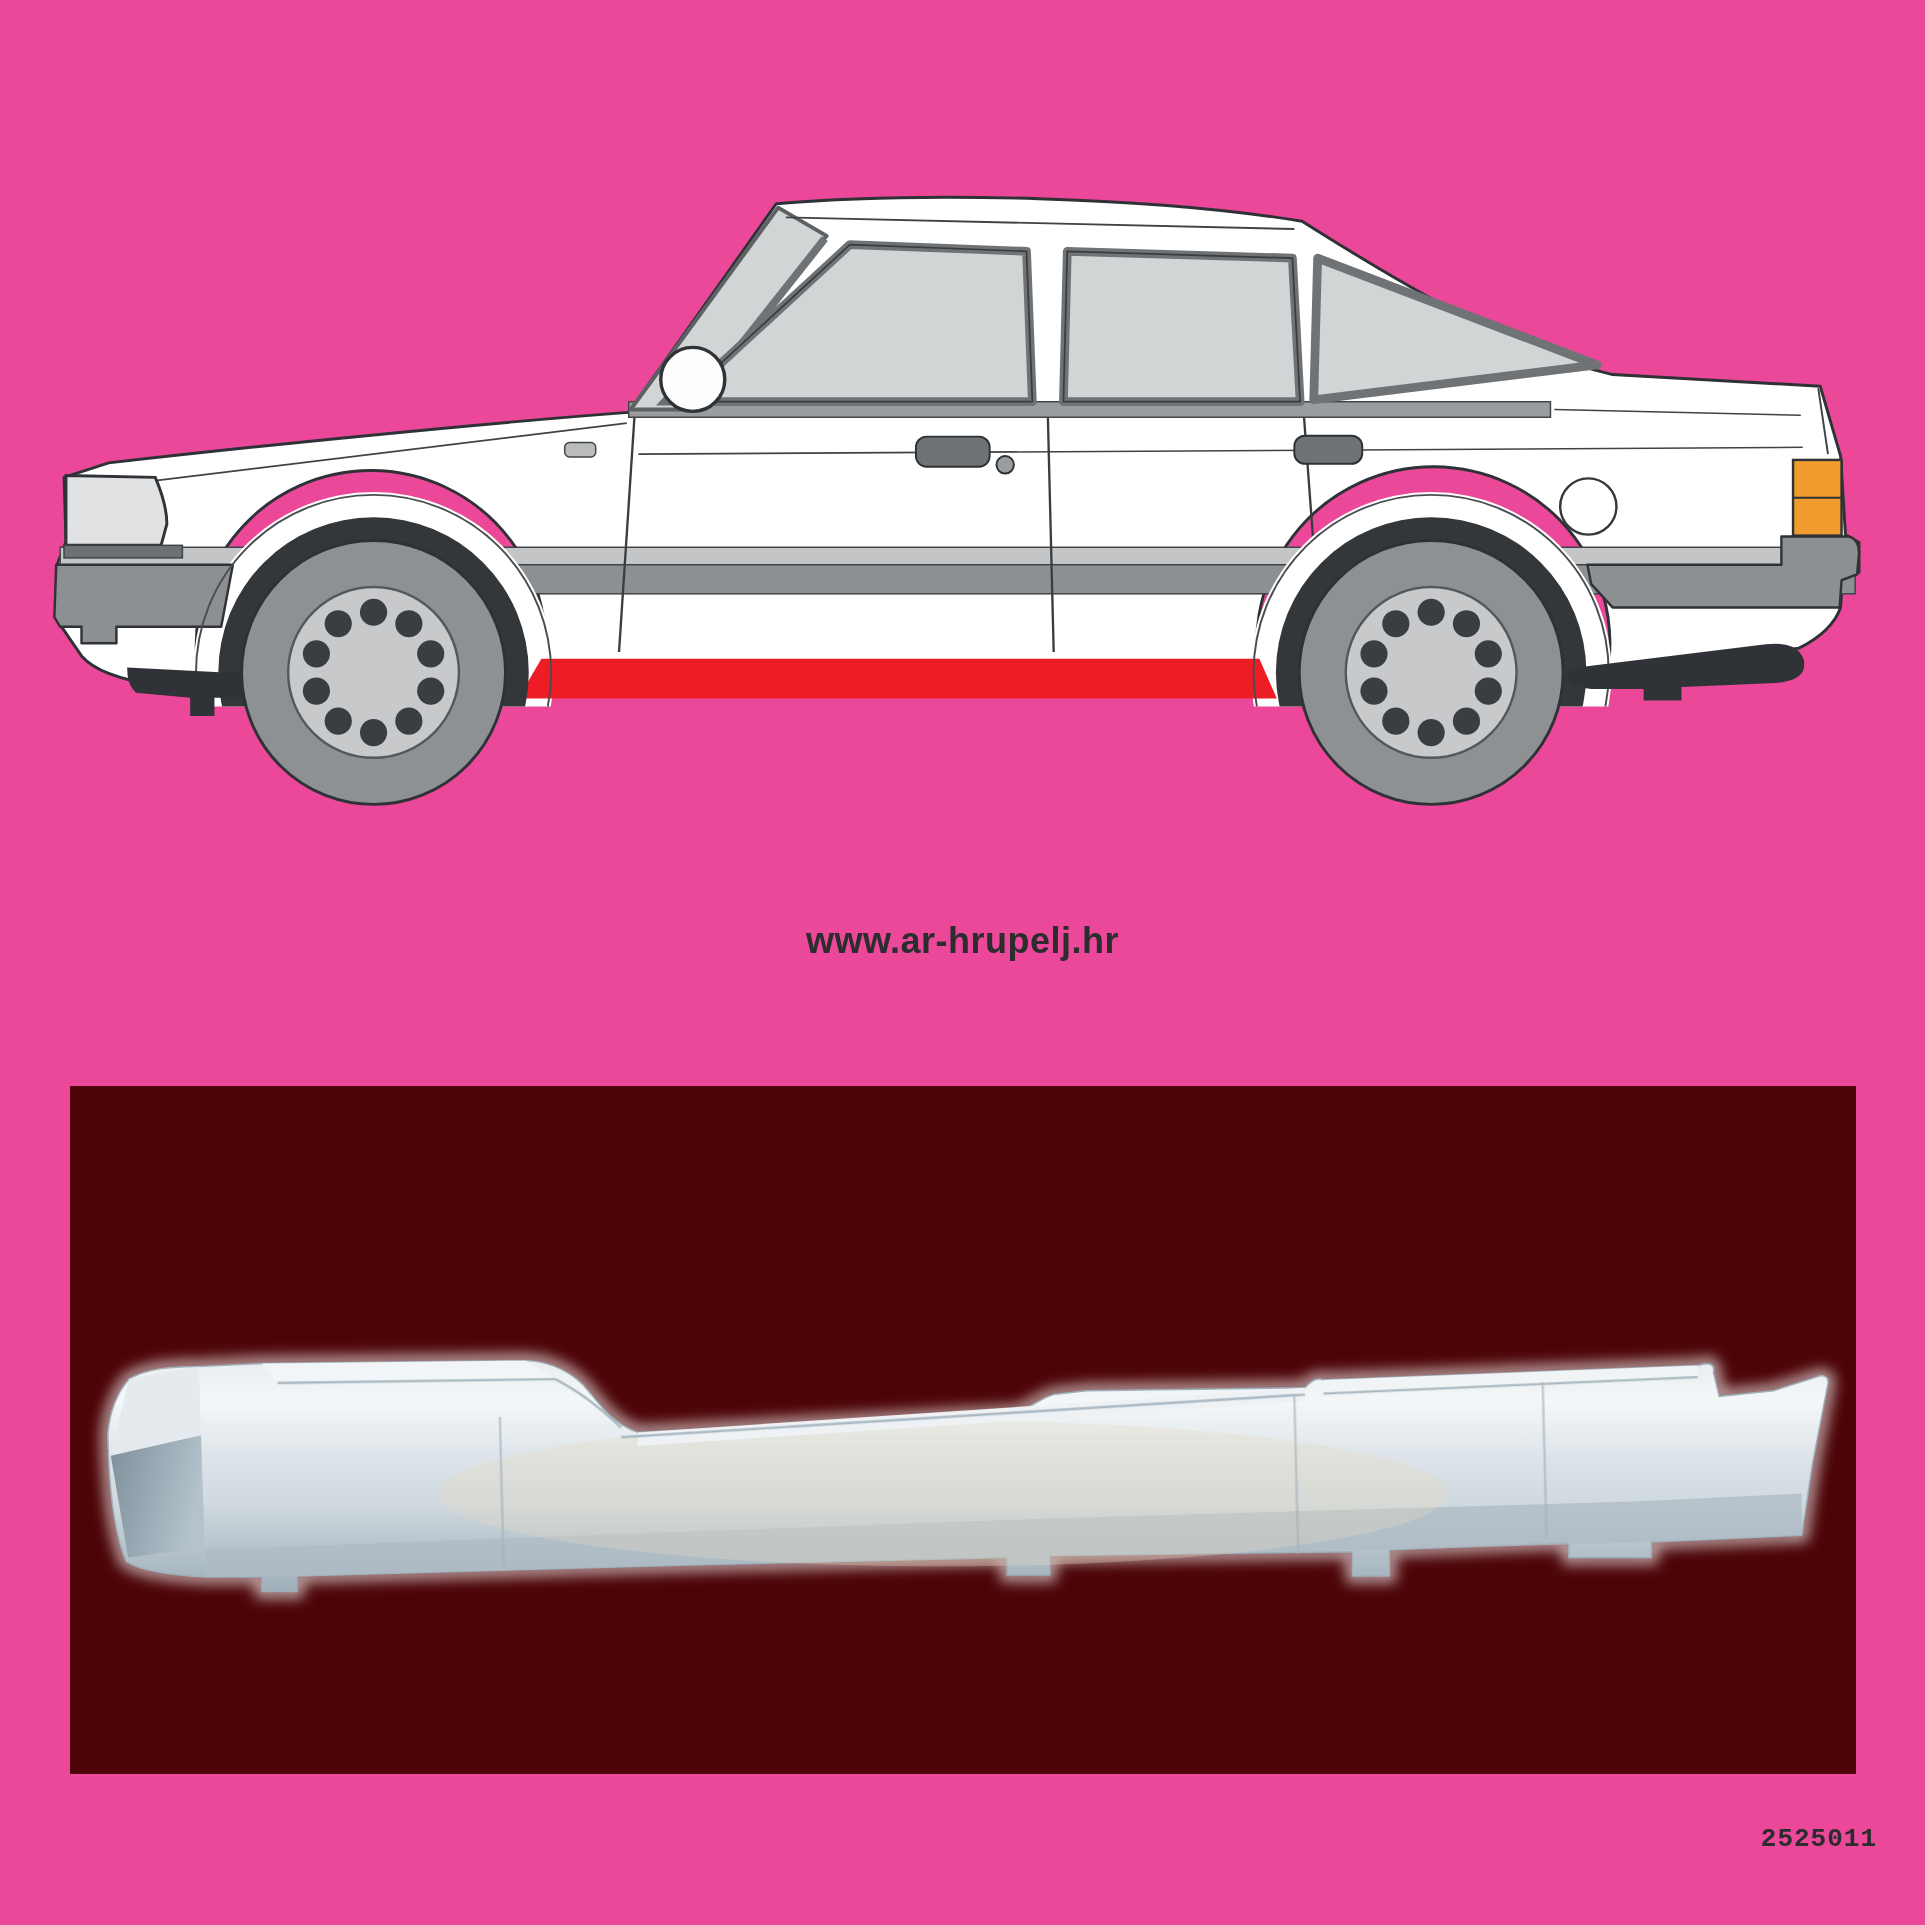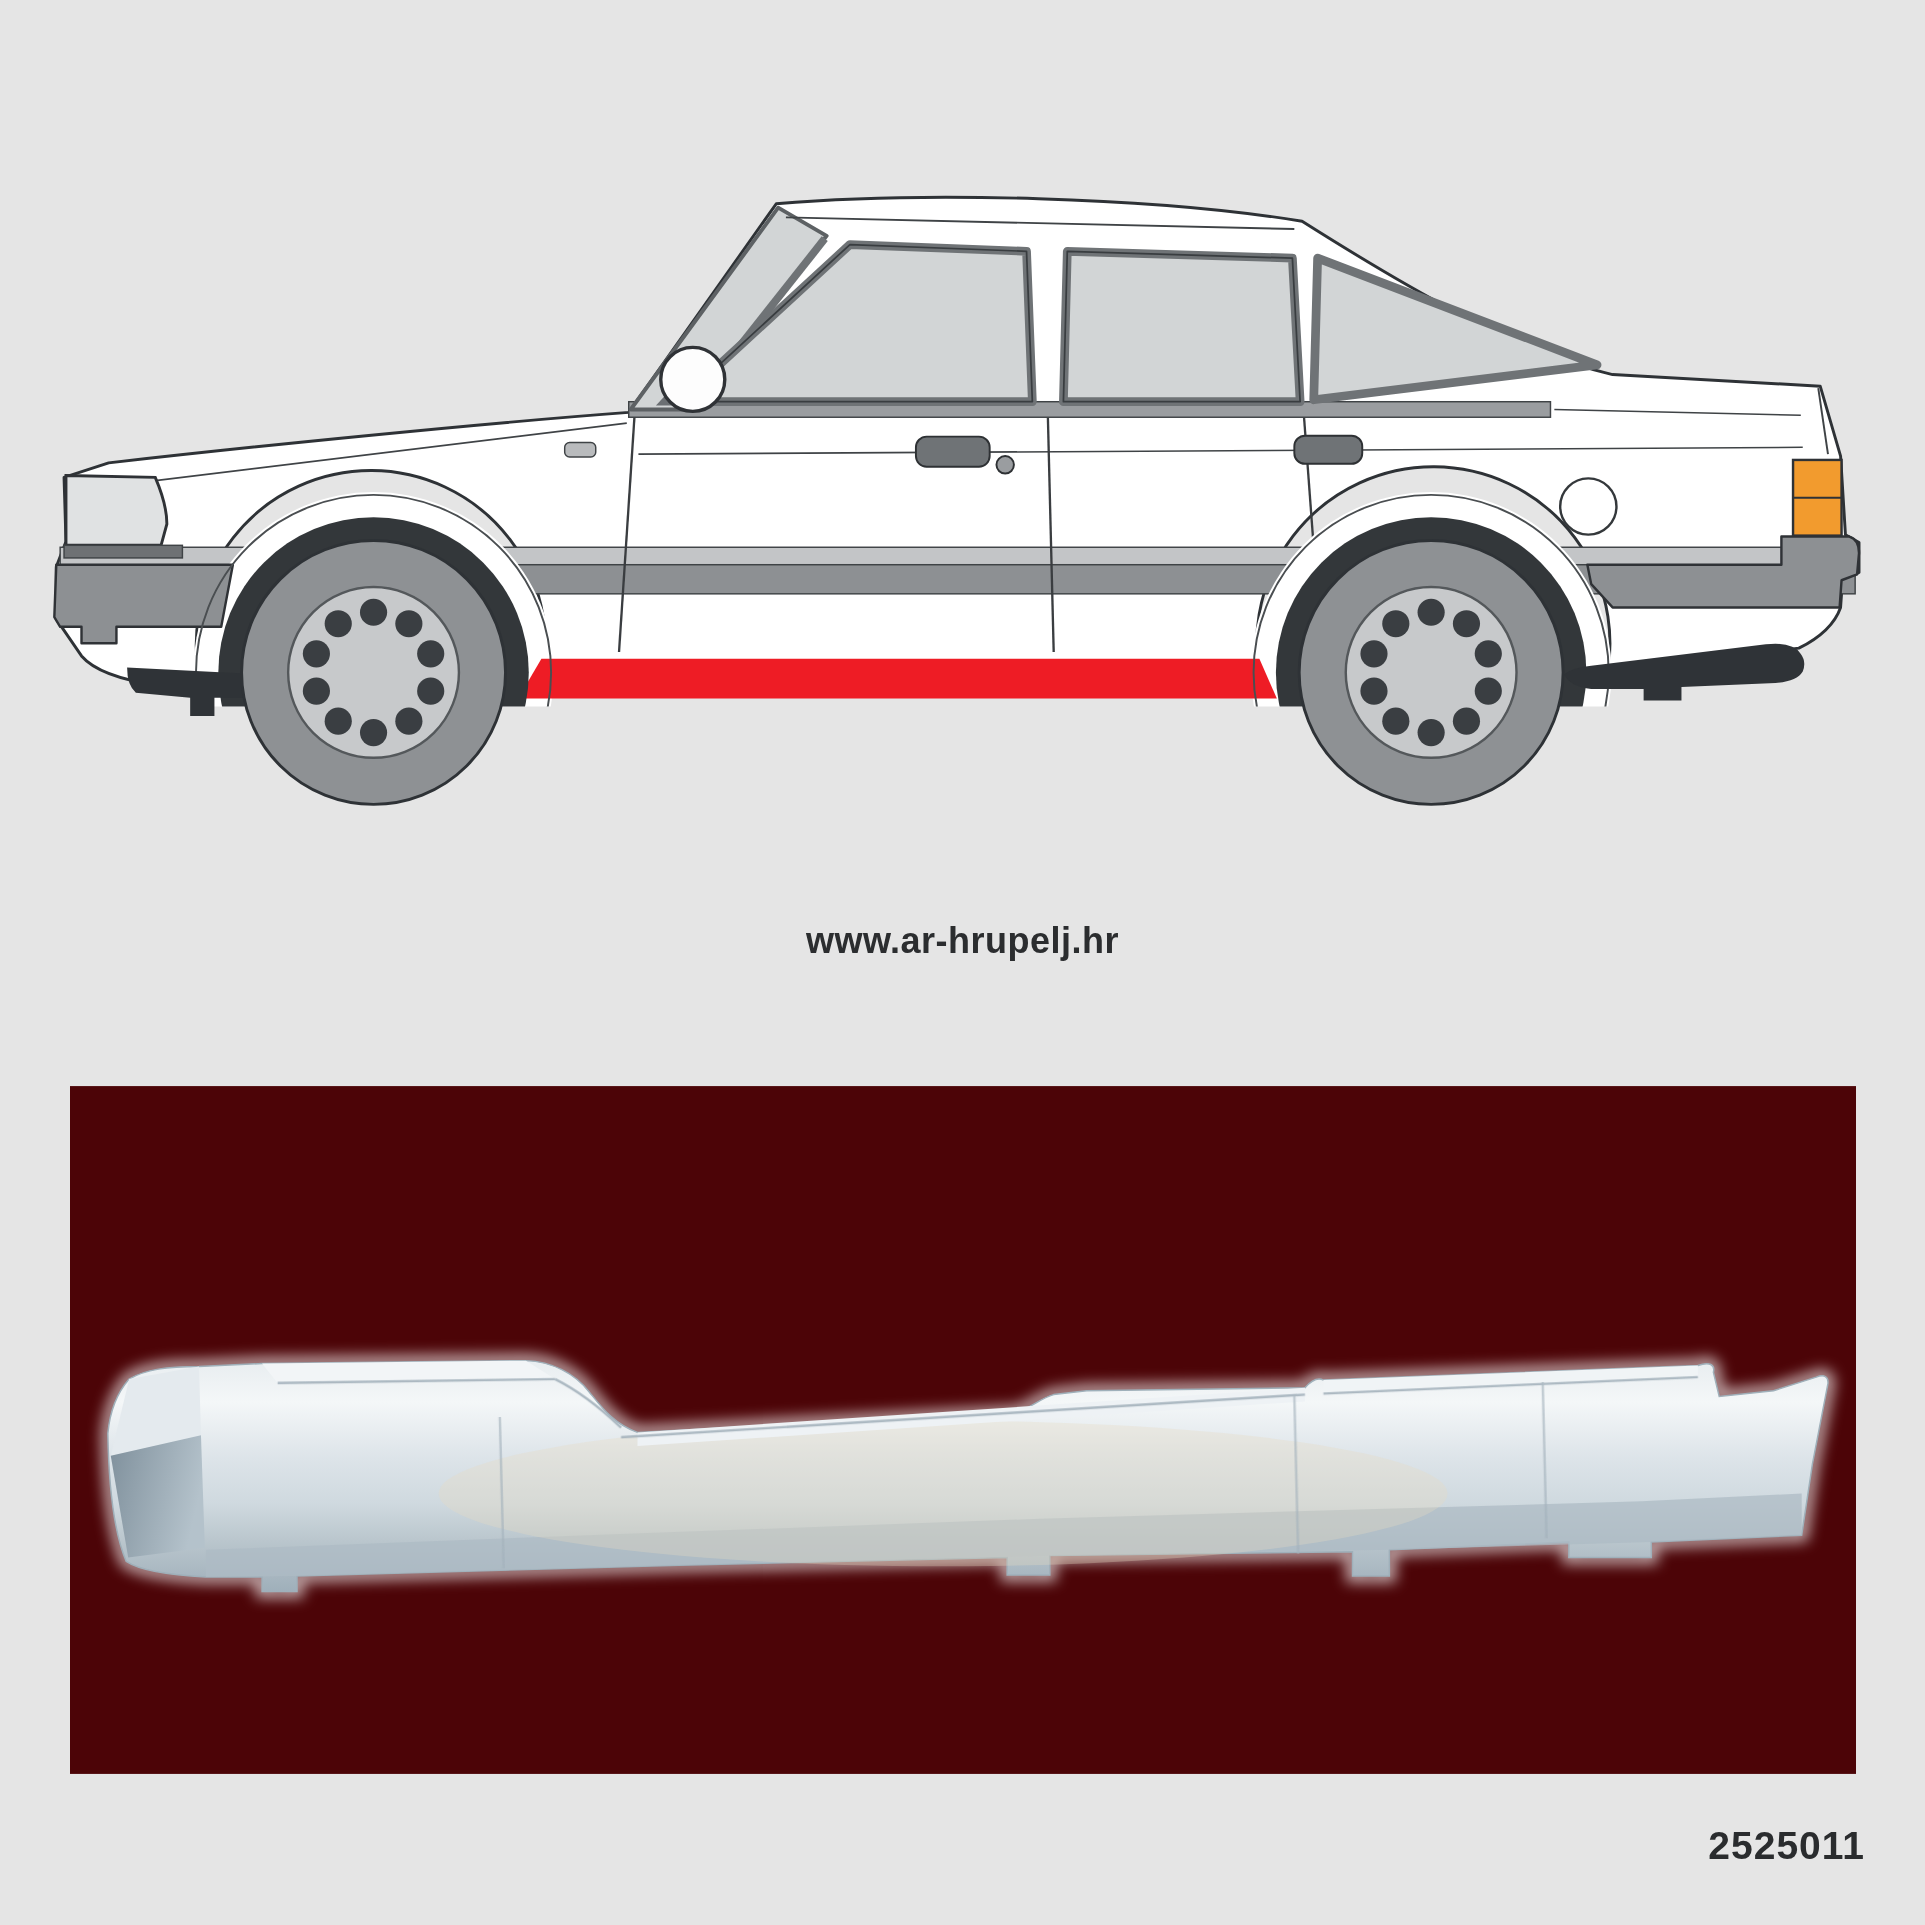--- a/index.html
+++ b/index.html
@@ -1,24 +1,24 @@
 <!DOCTYPE html>
 <html><head>
 <meta charset="utf-8">
 <style>
   html,body{margin:0;padding:0;}
   body{font-family:"Liberation Sans", sans-serif; background:#ffffff;}
-  .canvas{position:relative;width:1925px;height:1925px;background:#e5e5e5;overflow:hidden;}
+  .canvas{position:relative;width:1925px;height:1925px;background:#ec4899;overflow:hidden;}
   .car-svg{position:absolute;left:0;top:0;width:1925px;height:883px;display:block;}
   .branding{position:absolute;left:0;top:920px;width:1925px;text-align:center;}
   .website{font-size:36px;font-weight:700;color:#2b2d2f;letter-spacing:0.5px;margin:0 0 9.7px 0;}
   .tagline{font-size:41px;font-weight:400;color:#3a3c3e;letter-spacing:1.9px;margin:0;}
   .photo{position:absolute;left:70px;top:1086px;width:1786px;height:688px;}
   .photo svg{display:block;width:1786px;height:688px;}
-  .part-number{position:absolute;top:1824px;right:60px;font-size:39px;font-weight:700;color:#2a2c2e;letter-spacing:1px;}
+  .part-number{position:absolute;top:1824px;right:48px;font-size:26px;font-weight:700;color:#2a2c2e;letter-spacing:1px;font-family:Liberation Mono, monospace;}
 </style>
 </head>
 <body>
 
 <div class="canvas">
 
   <svg class="car-svg" viewBox="0 0 1984 910">
     <defs>
       <clipPath id="groundClip">
           <rect x="0" y="0" width="1984" height="728"></rect>

